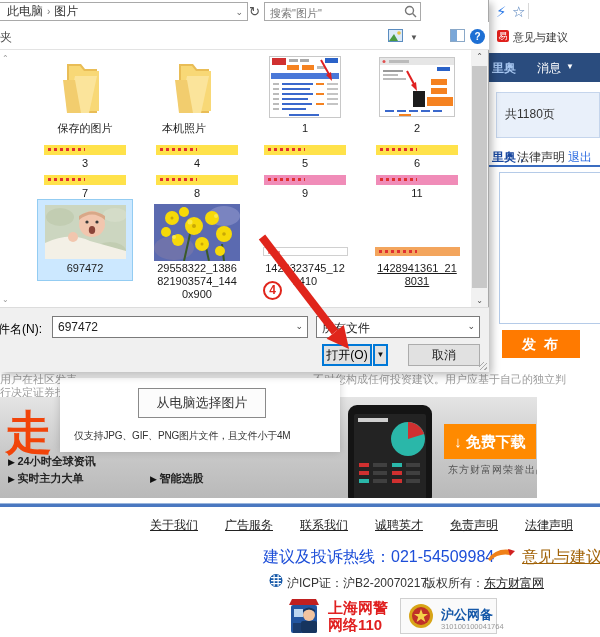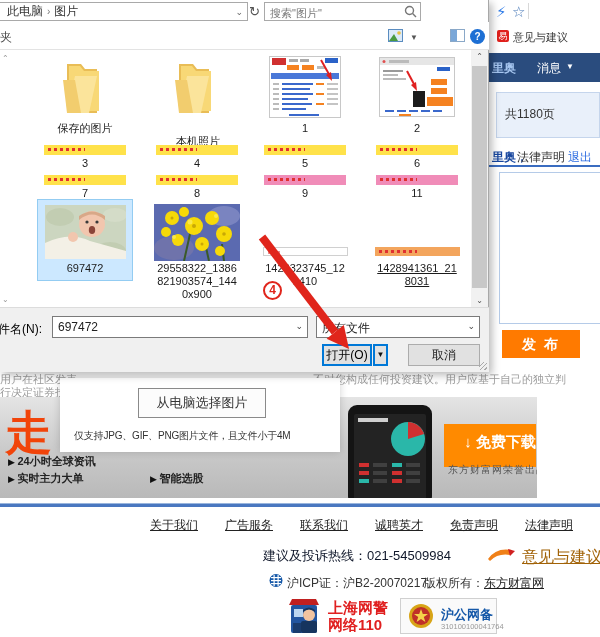--- a/index.html
+++ b/index.html
@@ -32,34 +32,34 @@
 
   
   #banner{left:0;top:397px;width:537px;height:101px;background:linear-gradient(180deg,#e4e4e4 0%,#c9c9c9 55%,#b9b9b9 100%);overflow:hidden;z-index:5}
   #banner-big{left:5px;top:5px;font-size:47px;font-weight:bold;color:#f1440a}
   .feat{font-size:11px;font-weight:bold;color:#222;white-space:nowrap}
   .feat .tri{font-size:9px;color:#111}
   #feat-1{left:8px;top:57px}
   #feat-2{left:8px;top:74px}
   #feat-3{left:150px;top:74px}
   #phone{left:346px;top:8px}
-  #dl-btn{left:444px;top:27px;width:92px;height:43px;background:#ff8a00;color:#fff;font-size:15px;font-weight:bold;text-align:right;line-height:35px}
+  #dl-btn{left:444px;top:27px;width:92px;height:35px;background:#ff8a00;color:#fff;font-size:15px;font-weight:bold;text-align:center;line-height:35px}
   #credit{left:448px;top:66px;width:92px;font-size:10px;letter-spacing:1px;color:#555;white-space:nowrap}
 
   
   #popup{left:60px;top:378px;width:280px;height:74px;background:#fff;box-shadow:0 0 8px rgba(0,0,0,.18);z-index:8}
   #popup-btn{position:absolute;left:78px;top:10px;width:128px;height:30px;background:#fcfcfc;border:1px solid #8a8a8a;font-size:13px;color:#333;text-align:center;line-height:28px}
   #popup-hint{position:absolute;left:14px;top:51px;font-size:10px;letter-spacing:-.2px;color:#333;white-space:nowrap}
 
   
   #foot-sep1{left:0;top:503px;width:600px;height:1px;background:#9ab6dd}
   #foot-sep2{left:0;top:504px;width:600px;height:3px;background:#4a78c0}
   #foot-links{left:150px;top:517px;display:flex;gap:27px}
   #foot-links a{font-size:12px;color:#222;text-decoration:underline;white-space:nowrap}
-  #hotline{left:263px;top:547px;font-size:13px;color:#0f172a;white-space:nowrap}
+  #hotline{left:263px;top:547px;font-size:16px;color:#1d4ed8;white-space:nowrap}
   #fb-icon{left:486px;top:545px}
   #feedback{left:522px;top:547px;font-size:16px;color:#a16207;text-decoration:underline;white-space:nowrap}
   #icp-icon{left:269px;top:573px}
   #icp-text{left:287px;top:575px;font-size:12px;color:#333;white-space:nowrap}
   #copy-text{left:424px;top:575px;font-size:12px;color:#333;white-space:nowrap}
   #copy-site{text-decoration:underline;color:#222}
   #police-icon{left:283px;top:597px}
   #police-1{left:328px;top:599px;font-size:15px;font-weight:bold;color:#e02020;white-space:nowrap}
   #police-2{left:328px;top:616px;font-size:15px;font-weight:bold;color:#e02020;white-space:nowrap}
   #beian-box{left:400px;top:598px;width:97px;height:36px;border:1px solid #d0d0d0;background:#fafafa}
@@ -269,21 +269,21 @@
           <path d="M14 53 L22 16 h22 l-8 37 z" fill="#fbe49b"></path>
           <path d="M14 53 L10 20 h12 l6 33 z" fill="#f2cd6e"></path>
         </svg></div>
       <div class="tile-label" style="left: 33px; top: 72px; width: 104px;">保存的图片</div>
       <div style="position: absolute; left: 165px; top: 10px;"><svg width="64" height="60" viewBox="0 0 64 60">
           <path d="M14 4 h14 l4 5 h12 v44 h-30 z" fill="#e9bd56"></path>
           <path d="M16 6 h11 l4 5 h15 v40 h-30 z" fill="#f8d876"></path>
           <path d="M14 53 L22 16 h22 l-8 37 z" fill="#fbe49b"></path>
           <path d="M14 53 L10 20 h12 l6 33 z" fill="#f2cd6e"></path>
         </svg></div>
-      <div class="tile-label" style="left: 146px; top: 72px; width: 104px; margin-top: 13px;">本机照片</div>
+      <div class="tile-label" style="left: 132px; top: 72px; width: 104px;">本机照片</div>
       <div style="position: absolute; left: 269px; top: 6px;"><svg width="72" height="62" viewBox="0 0 72 62">
           <rect x="0.5" y="0.5" width="71" height="61" fill="#fff" stroke="#c8c8c8"></rect>
           <rect x="3" y="2" width="14" height="7" fill="#d03030"></rect>
           <rect x="20" y="3" width="9" height="3" fill="#aaa"></rect>
           <rect x="31" y="3" width="9" height="3" fill="#aaa"></rect>
           <rect x="56" y="2" width="13" height="5" fill="#2a62c8"></rect>
           <rect x="18" y="9" width="12" height="5" fill="#f58220"></rect>
           <rect x="33" y="9" width="12" height="5" fill="#f58220"></rect>
           <rect x="48" y="10" width="8" height="3" fill="#bbb"></rect>
           <rect x="2" y="17" width="68" height="6" fill="#4a78d8"></rect>

